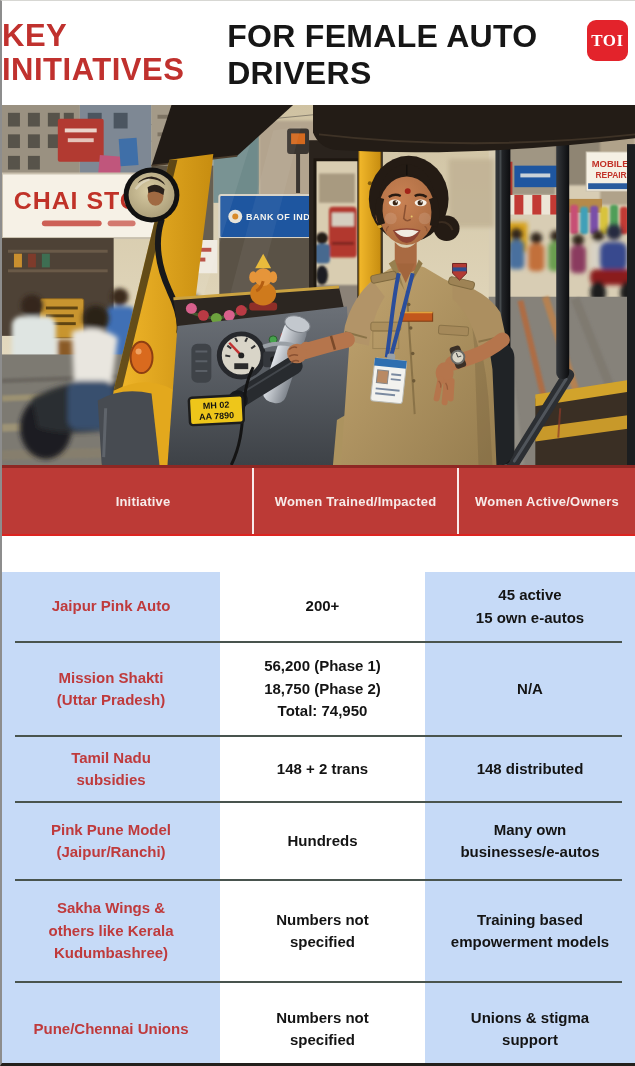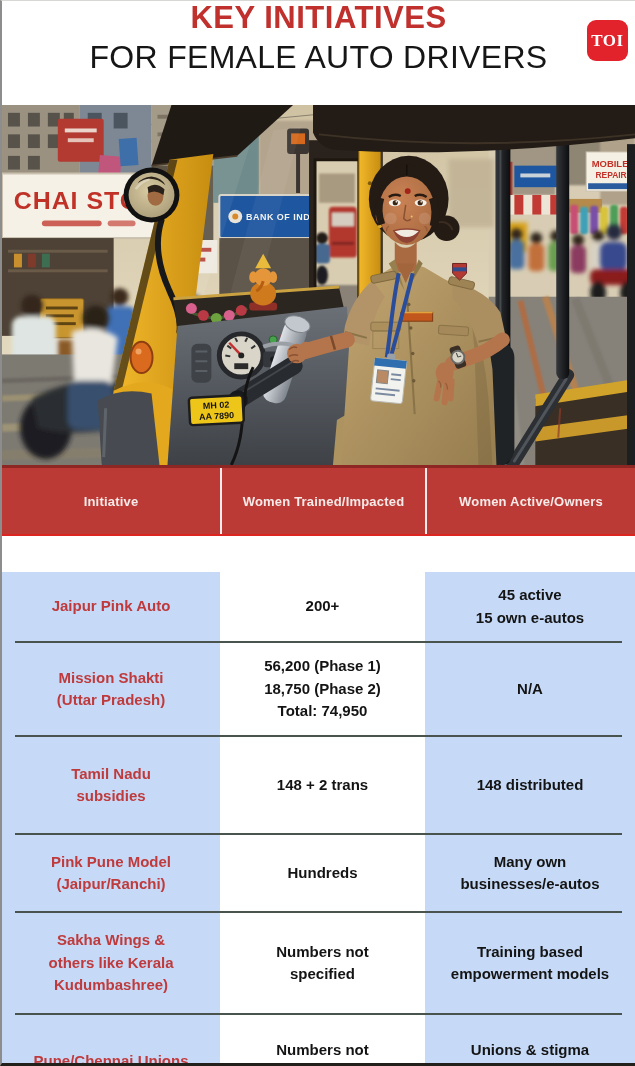--- a/index.html
+++ b/index.html
@@ -3,34 +3,34 @@
 <meta charset="utf-8">
 <style>
   html,body{margin:0;padding:0;background:#ffffff;}
   .poster{
     position:relative;width:635px;height:1066px;box-sizing:border-box;
     font-family:"Liberation Sans","DejaVu Sans",sans-serif;
     background:#ffffff;overflow:hidden;
     border-left:2px solid #8d8d8d;border-top:1px solid #d7d7d3;border-bottom:3px solid #23201c;
   }
   
-  .hdr{position:relative;height:104px;background:#ffffff;display:flex;flex-direction:column;align-items:center;justify-content:flex-start;box-sizing:border-box;}
+  .hdr{position:relative;height:104px;background:#ffffff;display:flex;flex-direction:row;align-items:center;justify-content:flex-start;box-sizing:border-box;}
   .t1{font-size:31px;font-weight:800;color:#c0312e;letter-spacing:.5px;line-height:1.1;}
-  .t2{font-size:32px;font-weight:400;color:#161616;letter-spacing:.3px;line-height:1.15;margin-top:4px;}
+  .t2{font-size:32px;font-weight:700;color:#161616;letter-spacing:.3px;line-height:1.15;margin-top:4px;}
   .toi{position:absolute;top:19px;right:7px;width:41px;height:41px;border-radius:9px;background:#e3232b;
        display:flex;align-items:center;justify-content:center;color:#fff;
        font-family:"Liberation Serif","DejaVu Serif",serif;font-weight:700;font-size:17px;letter-spacing:.5px;}
   
   .illo{height:360px;line-height:0;background:#d8cdb2;}
   .illo svg{display:block;width:100%;height:100%;}
   
   .thead{
     height:71px;box-sizing:border-box;background:#bc3a36;
     border-top:3px solid #8e2723;border-bottom:2px solid #dc2420;
-    display:grid;grid-template-columns:218px 205px 1fr;
+    display:grid;grid-template-columns:218px 205px 1fr;padding-left:32px;
   }
   .thead .hc{display:flex;align-items:center;justify-content:center;color:#f7ebe9;font-size:13px;font-weight:700;letter-spacing:.2px;text-align:center;}
   .thead .hc + .hc{border-left:2px solid rgba(255,255,255,.9);}
   .tbody{
     height:527px;box-sizing:border-box;
     background:linear-gradient(to right,#c6daf7 0 218px,#ffffff 218px 423px,#c6daf7 423px 100%);
     margin-top:36px;
   }
   .row{display:grid;grid-template-columns:218px 205px 1fr;}
   .cell{display:flex;align-items:center;justify-content:center;text-align:center;
@@ -507,21 +507,21 @@
       <div class="row" style="height:92px">
         <div class="cell c1">Mission Shakti
 (Uttar Pradesh)</div>
         <div class="cell c2">56,200 (Phase 1)
 18,750 (Phase 2)
 Total: 74,950</div>
         <div class="cell c3">N/A</div>
       </div>
       <div class="div"></div>
 
-      <div class="row" style="height:96px">
+      <div class="row" style="height:64px">
         <div class="cell c1">Tamil Nadu
 subsidies</div>
         <div class="cell c2">148 + 2 trans</div>
         <div class="cell c3">148 distributed</div>
       </div>
       <div class="div"></div>
 
       <div class="row" style="height:76px">
         <div class="cell c1">Pink Pune Model
 (Jaipur/Ranchi)</div>

